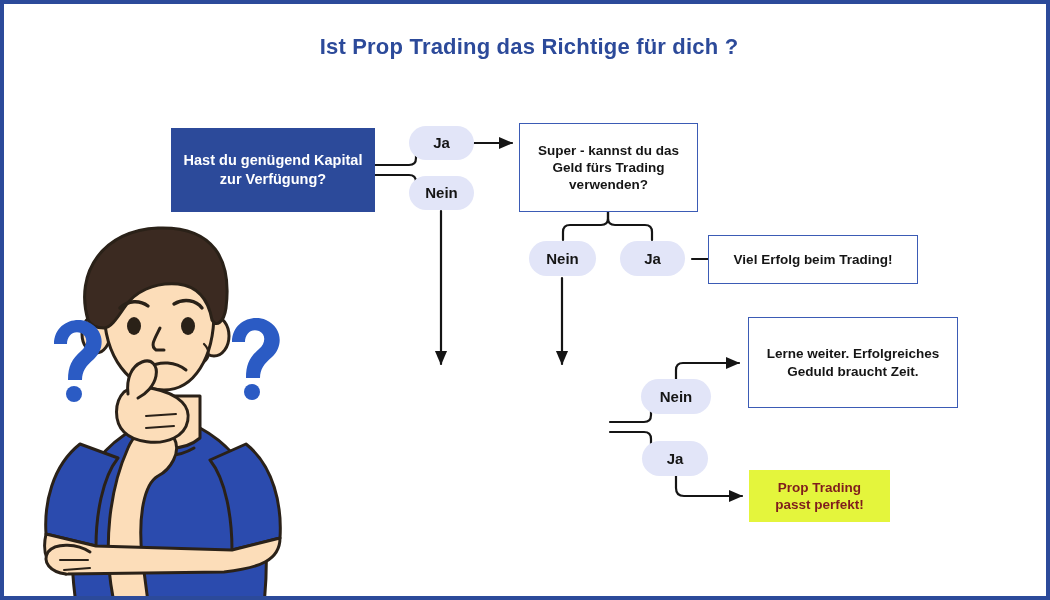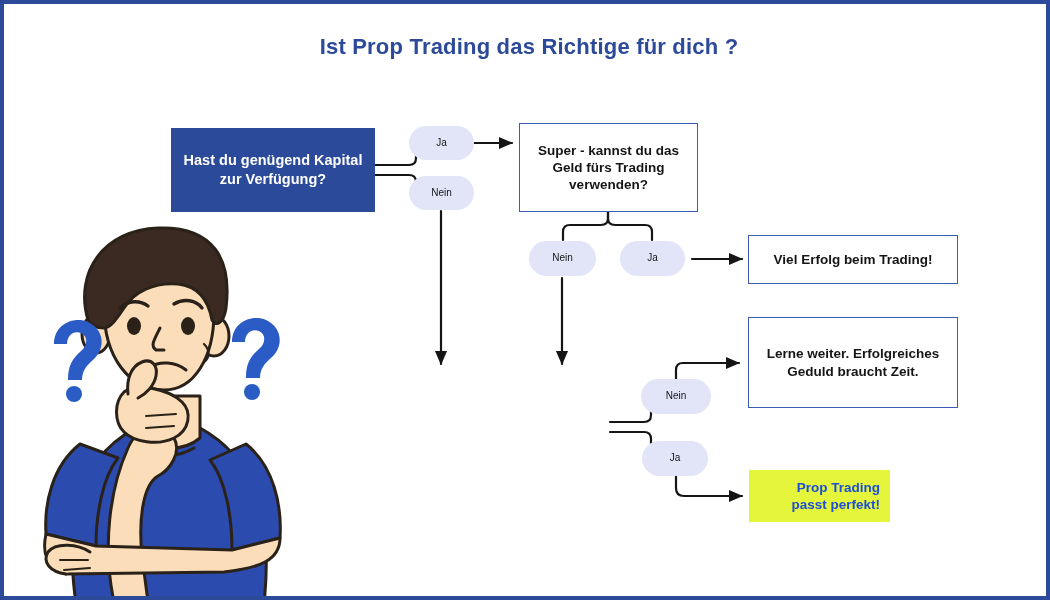--- a/index.html
+++ b/index.html
@@ -57,32 +57,31 @@
   .box-outline {
     background: #ffffff;
     border: 1.6px solid #3B5BB5;
     color: #151515;
     font-size: 13.5px;
     font-weight: bold;
     padding: 16px 12px;
   }
   .box-highlight {
     background: #E4F53C;
-    color: #1d4ed8;
+    color: #7f1d1d;
     font-size: 13.5px;
     font-weight: bold;
     padding: 18px 10px;
-    text-align: right;
   }
   .pill {
     background: #E2E5F8;
     border-radius: 22px;
     color: #151515;
-    font-size: 10px;
-    font-weight: normal;
+    font-size: 15px;
+    font-weight: bold;
   }
   
   .logo {
     position: absolute;
     left: 905px;
     top: 536px;
     width: 130px;
     height: 48px;
   }
   .logo-wordmark {
@@ -169,21 +168,21 @@
   </div>
 
   <div class="node pill" style="left:525px; top:237px; width:67px; height:35px;">
     <span>Nein</span>
   </div>
 
   <div class="node pill" style="left:616px; top:237px; width:65px; height:35px;">
     <span>Ja</span>
   </div>
 
-  <div class="node box-outline" style="left:744px; top:231px; width:210px; height:49px;">
+  <div class="node box-outline" style="left:704px; top:231px; width:210px; height:49px;">
     <span>Viel Erfolg beim Trading!</span>
   </div>
 
 
   <div class="node pill" style="left:637px; top:375px; width:70px; height:35px;">
     <span>Nein</span>
   </div>
 
   <div class="node pill" style="left:638px; top:437px; width:66px; height:35px;">
     <span>Ja</span>

